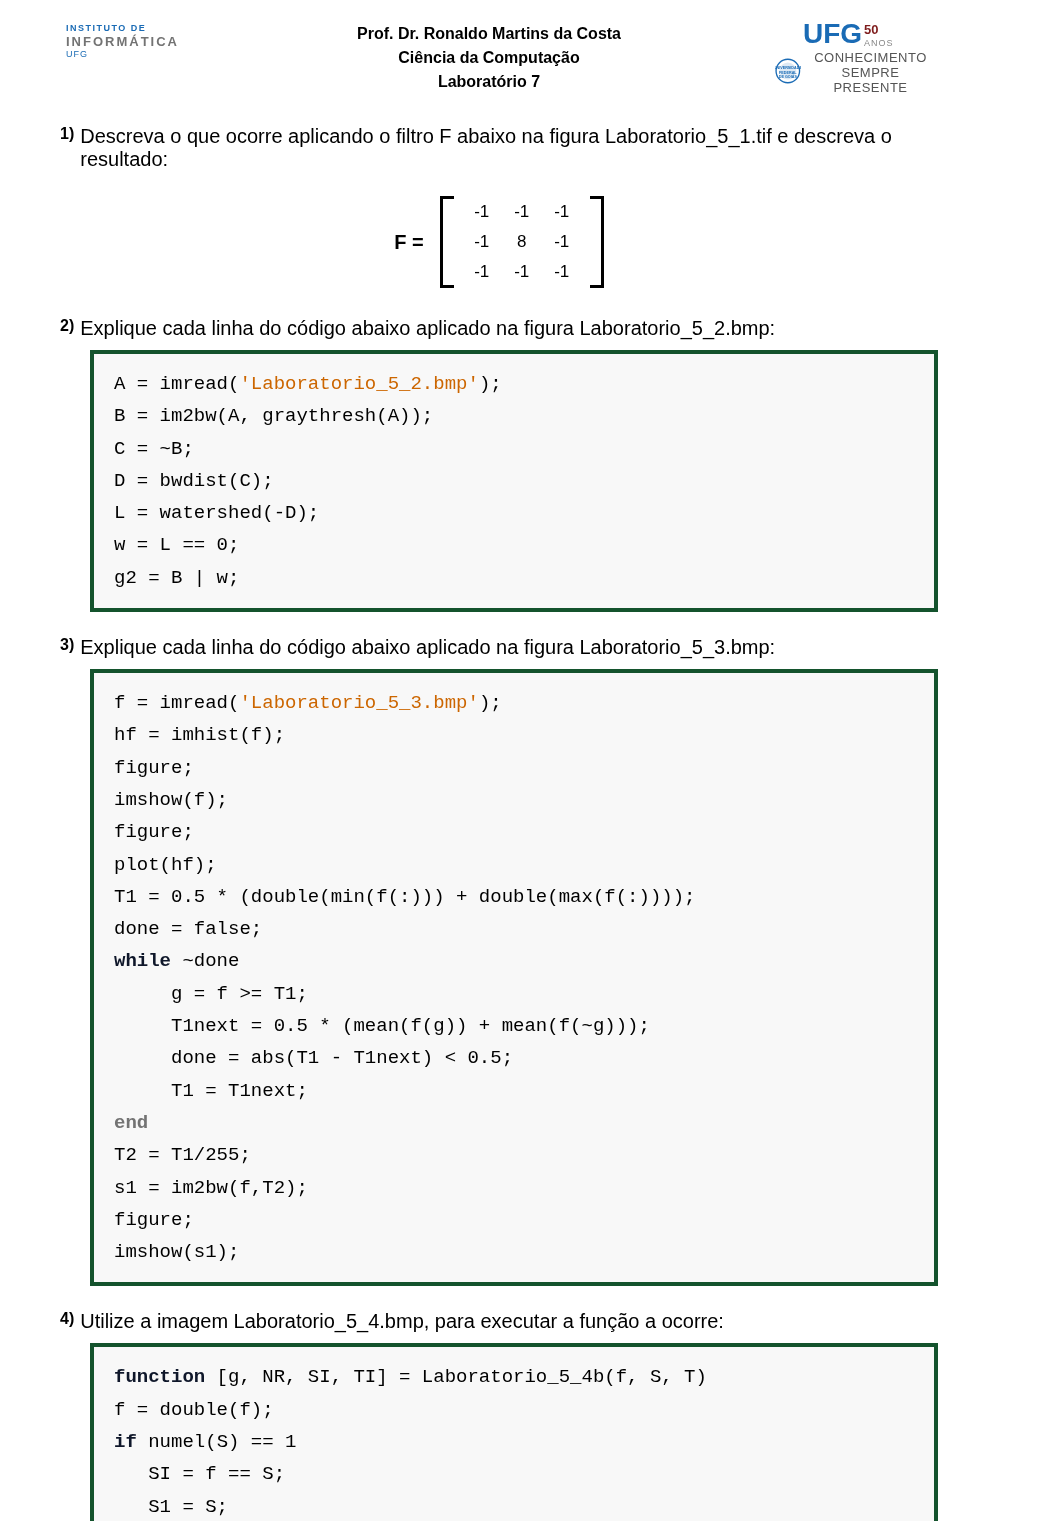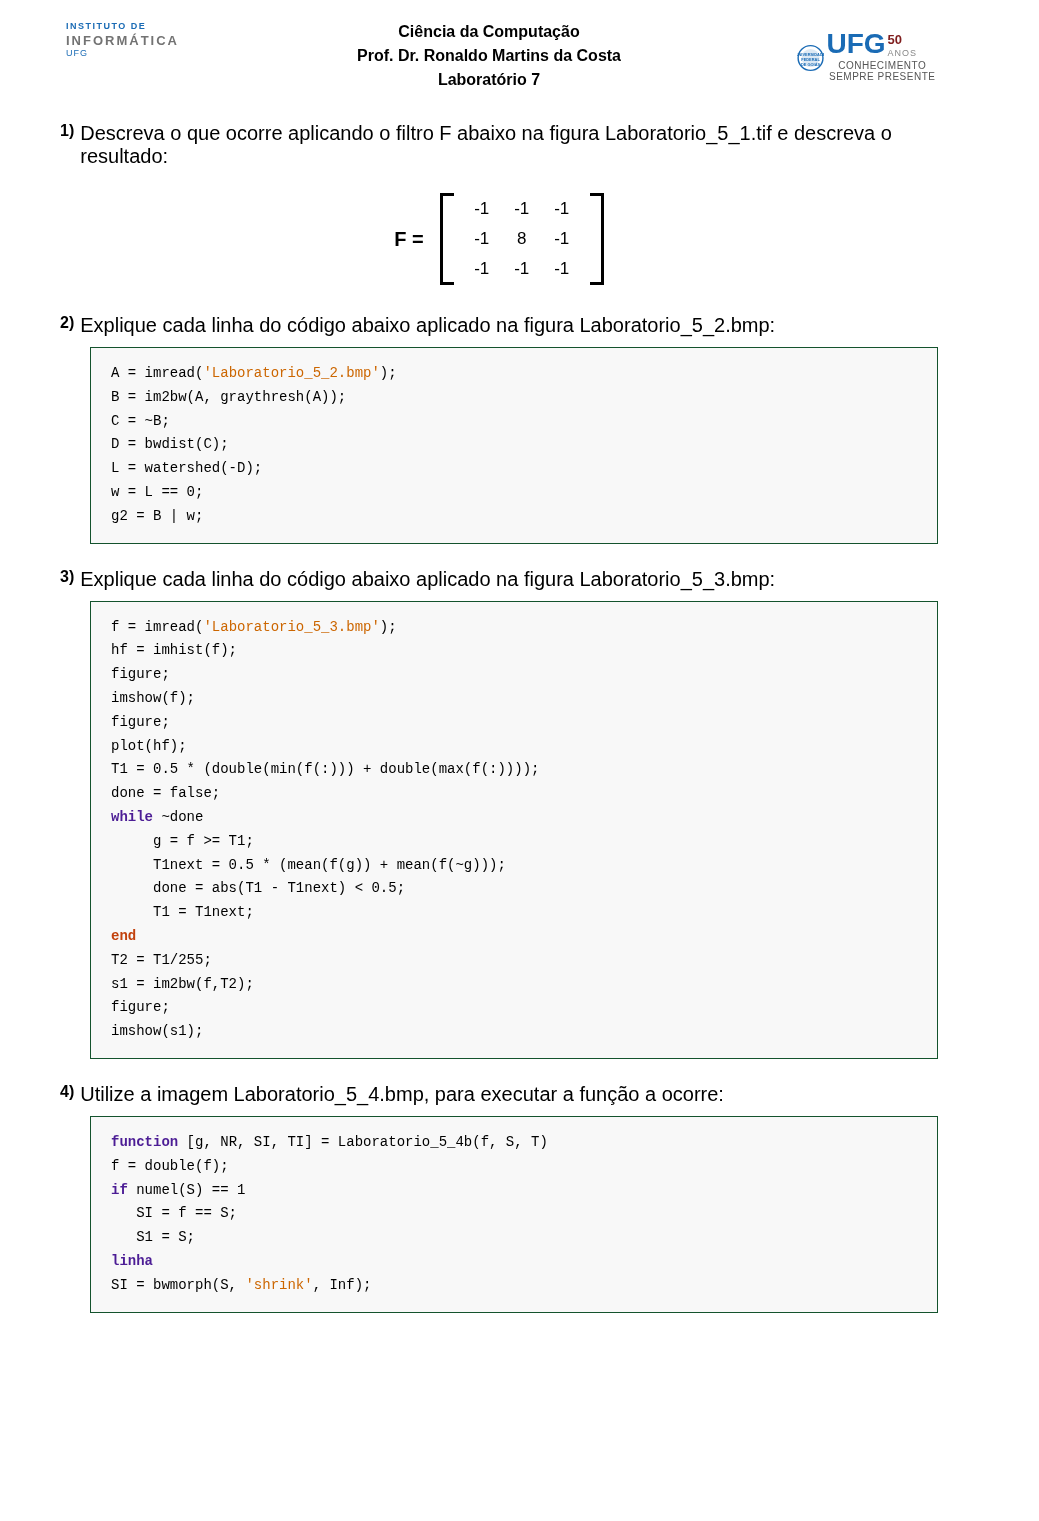--- a/index.html
+++ b/index.html
@@ -101,32 +101,32 @@
       padding: 6px 8px;
       font-size: 17px;
     }
     .matrix-values span {
       font-size: 17px;
     }
 
     
     .code-block {
       background: #f8f8f8;
-      border: 1px solid #14532d;
+      border: 4px solid #14532d;
       font-family: 'Courier New', Courier, monospace;
-      font-size: 14px;
+      font-size: 19px;
       padding: 14px 20px;
       margin: 10px 0 14px 30px;
       line-height: 1.7;
       white-space: pre;
       color: #000;
     }
-    .kw-blue { color: #4c1d95; font-weight: bold; }
+    .kw-blue { color: #0f172a; font-weight: bold; }
     .str-orange { color: #cc6600; }
-    .kw-end { color: #c2410c; font-weight: bold; }
+    .kw-end { color: #737373; font-weight: bold; }
 
     
     .ufg-logo-right {
       display: flex;
       flex-direction: column;
       align-items: center;
     }
     .ufg-right-ufg {
       font-size: 28px;
       font-weight: 900;
@@ -140,21 +140,21 @@
       line-height: 1.4;
       text-align: right;
     }
     .ufg-right-anos {
       font-size: 9px;
       color: #888;
       text-align: left;
       letter-spacing: 1px;
     }
     .ufg-right-tagline {
-      font-size: 10px;
+      font-size: 13px;
       color: #555;
       text-align: center;
       letter-spacing: 0.5px;
       margin-top: 2px;
     }
 
     
     .logo-left-outer {
       display: flex;
       align-items: flex-start;
@@ -203,22 +203,22 @@
         <div class="logo-left-blue-bar"></div>
         <div class="logo-left-text-block">
           <span class="logo-inst">INSTITUTO DE</span>
           <span class="logo-inf">INFORMÁTICA</span>
           <span class="logo-ufg">UFG</span>
         </div>
       </div>
     </div>
 
     <div class="header-center">
+      <div>Prof. Dr. Ronaldo Martins da Costa</div>
       <div>Ciência da Computação</div>
-      <div>Prof. Dr. Ronaldo Martins da Costa</div>
       <div>Laboratório 7</div>
     </div>
 
     <div class="header-logo-right">
       <div class="ufg-logo-right">
         <div style="display:flex; align-items:flex-end; gap:2px;">
           <svg width="48" height="48" viewBox="0 0 48 48">
             <circle cx="24" cy="24" r="22" fill="none" stroke="#1a6bb5" stroke-width="2.5"></circle>
             <circle cx="24" cy="24" r="16" fill="#1a6bb5" opacity="0.15"></circle>
 

